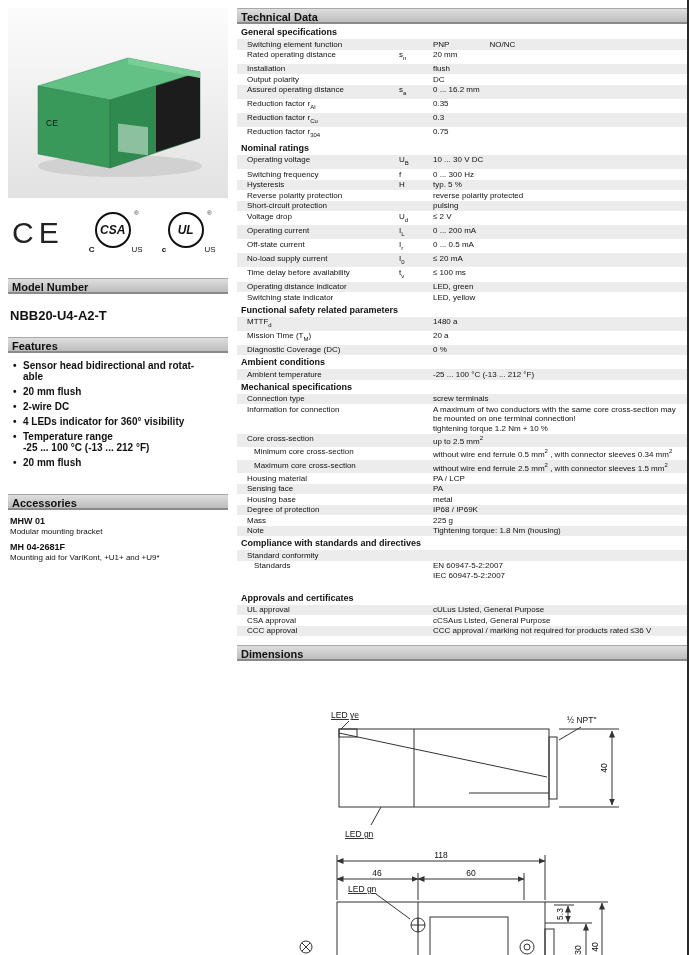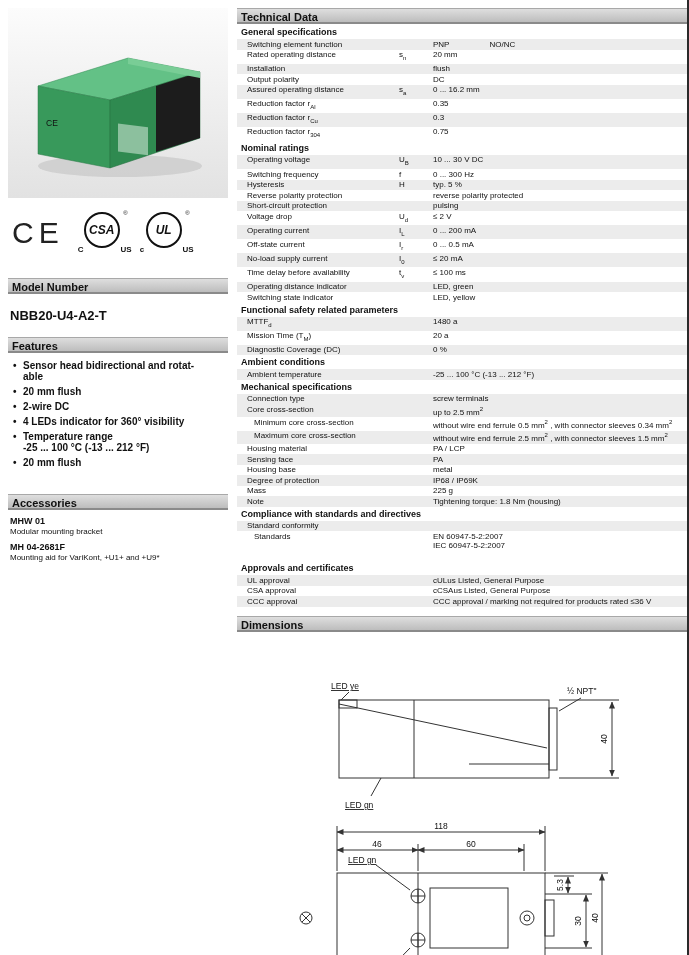--- a/index.html
+++ b/index.html
@@ -10,28 +10,28 @@
 
   .bar { background:linear-gradient(#dedede,#bdbdbd); border-top:1px solid #a8a8a8;
          border-bottom:2px solid #8a8a8a; font-weight:bold; font-size:11px;
          line-height:14px; padding:1px 4px; height:16px; }
 
   
   .left-col { position:absolute; left:8px; top:8px; width:220px; }
   .photo { width:220px; height:190px; background:linear-gradient(#fcfcfc,#e2e2e2); }
   .logos { display:flex; align-items:center; gap:18px; margin:12px 0 0 4px; height:46px; }
   .ce-text { font-size:30px; letter-spacing:5px; color:#222; font-weight:400; }
-  .cert { position:relative; width:44px; height:46px; }
+  .cert { position:relative; width:44px; height:46px;margin-left:11px; }
   .cert .circle { position:absolute; left:2px; top:2px; width:36px; height:36px;
                   border:2.5px solid #111; border-radius:50%; display:flex;
                   align-items:center; justify-content:center;
                   font-weight:bold; font-style:italic; font-size:12px; }
   .cert .reg { position:absolute; right:-2px; top:0; font-size:6px; }
   .cert .sub-l { position:absolute; left:-4px; bottom:2px; font-size:8px; font-weight:bold; }
-  .cert .sub-r { position:absolute; right:-6px; bottom:2px; font-size:8px; font-weight:bold; }
+  .cert .sub-r { position:absolute; right:-6px; bottom:2px; font-size:8px; font-weight:normal; }
 
   .model-value { font-weight:bold; font-size:13px; margin:14px 0 14px 2px; }
   .features-list { list-style:none; margin:7px 0 26px 4px; }
   .features-list li { position:relative; font-size:10px; font-weight:bold; line-height:11px;
                       padding-left:11px; margin-bottom:4px; }
   .features-list li::before { content:"\2022"; position:absolute; left:1px; top:0; }
   .acc-list { margin:6px 0 0 2px; }
   .acc-code { font-weight:bold; font-size:9px; line-height:11px; margin-top:5px; }
   .acc-desc { font-size:8px; line-height:10px; }
 
@@ -245,20 +245,25 @@
         <div class="td-row odd">
           <div class="td-label">Ambient temperature</div>
           <div class="td-sym"></div>
           <div class="td-val">-25 ... 100 °C (-13 ... 212 °F)</div>
         </div>
         <div class="td-section-title">Mechanical specifications</div>
         <div class="td-row odd">
           <div class="td-label">Connection type</div>
           <div class="td-sym"></div>
           <div class="td-val">screw terminals</div>
+        </div>
+        <div class="td-row">
+          <div class="td-label">Information for connection</div>
+          <div class="td-sym"></div>
+          <div class="td-val">A maximum of two conductors with the same core cross-section may be mounted on one terminal connection!<br>tightening torque 1.2 Nm + 10 %</div>
         </div>
         <div class="td-row odd">
           <div class="td-label">Core cross-section</div>
           <div class="td-sym"></div>
           <div class="td-val">up to 2.5 mm<sup>2</sup></div>
         </div>
         <div class="td-row">
           <div class="td-label indent">Minimum core cross-section</div>
           <div class="td-sym"></div>
           <div class="td-val">without wire end ferrule 0.5 mm<sup>2</sup> , with connector sleeves 0.34 mm<sup>2</sup></div>

